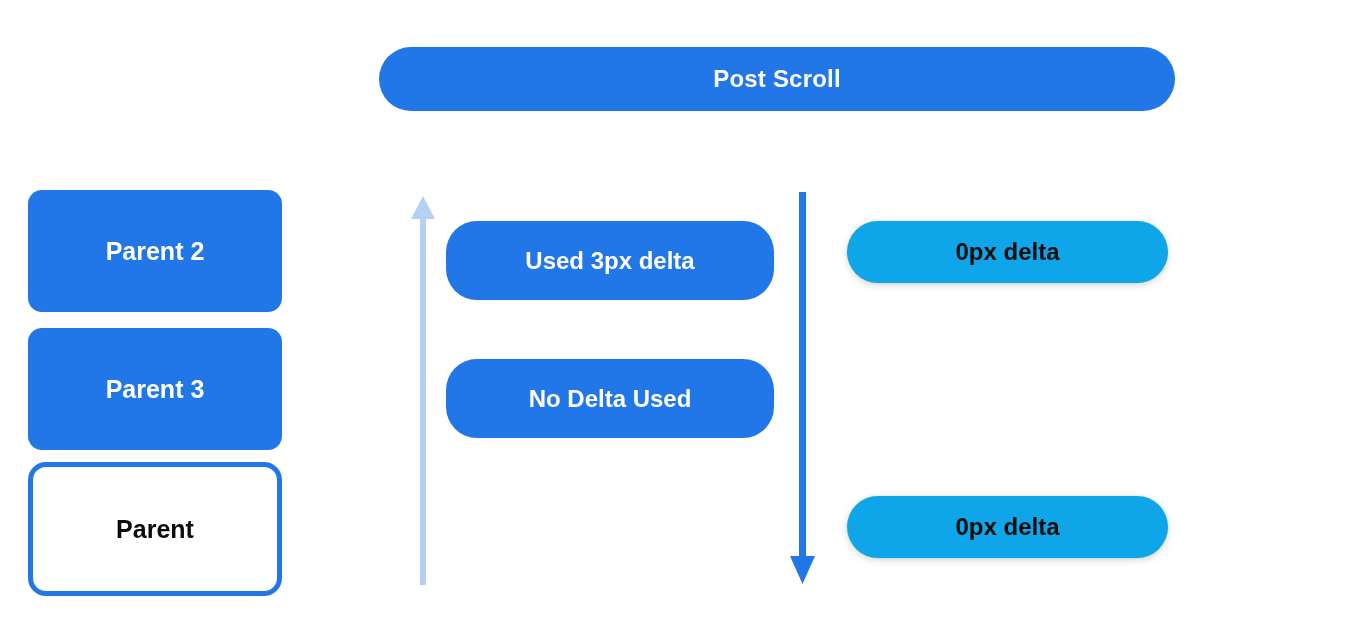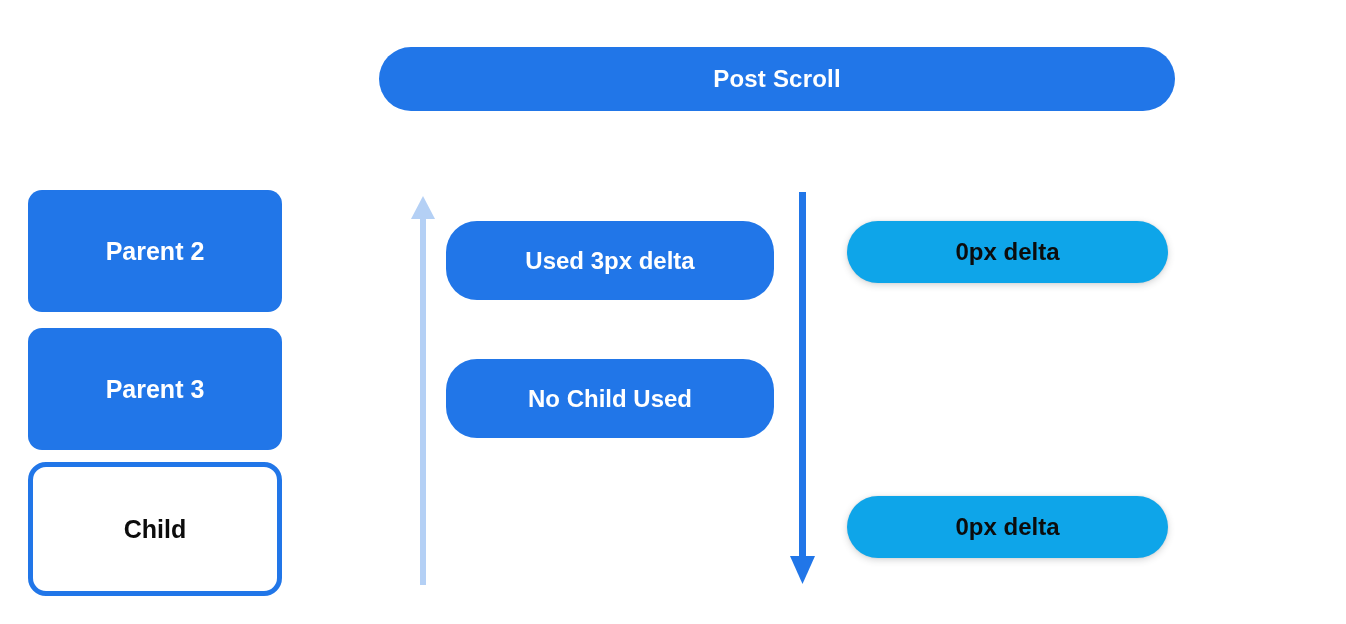--- a/index.html
+++ b/index.html
@@ -126,39 +126,39 @@
 
   <div class="stack-box filled" id="box-parent2">
     <span class="stack-label">Parent 2</span>
   </div>
 
   <div class="stack-box filled" id="box-parent1">
     <span class="stack-label">Parent 3</span>
   </div>
 
   <div class="stack-box outlined" id="box-child">
-    <span class="stack-label">Child</span>
+    <span class="stack-label">Parent</span>
   </div>
 
   <svg class="arrow-svg" id="arrow-up-light" width="40" height="396" viewBox="0 0 40 396">
     <polygon points="19,4 31,27 7,27" fill="#b4d0f5"></polygon>
     <rect x="16" y="24" width="6" height="369" fill="#b4d0f5"></rect>
   </svg>
 
   <svg class="arrow-svg" id="arrow-down-blue" width="44" height="396" viewBox="0 0 44 396">
     <rect x="17" y="0" width="7" height="368" fill="#2176e8"></rect>
     <polygon points="20.5,392 8,364 33,364" fill="#2176e8"></polygon>
   </svg>
 
   <div class="pill blue" id="pill-used-delta">
     <span class="pill-label">Used 3px delta</span>
   </div>
 
   <div class="pill blue" id="pill-no-delta">
-    <span class="pill-label">No Child Used</span>
+    <span class="pill-label">No Delta Used</span>
   </div>
 
   <div class="pill white" id="pill-delta-top">
     <span class="pill-label">0px delta</span>
   </div>
 
   <div class="pill white" id="pill-delta-bottom">
     <span class="pill-label">0px delta</span>
   </div>
 

